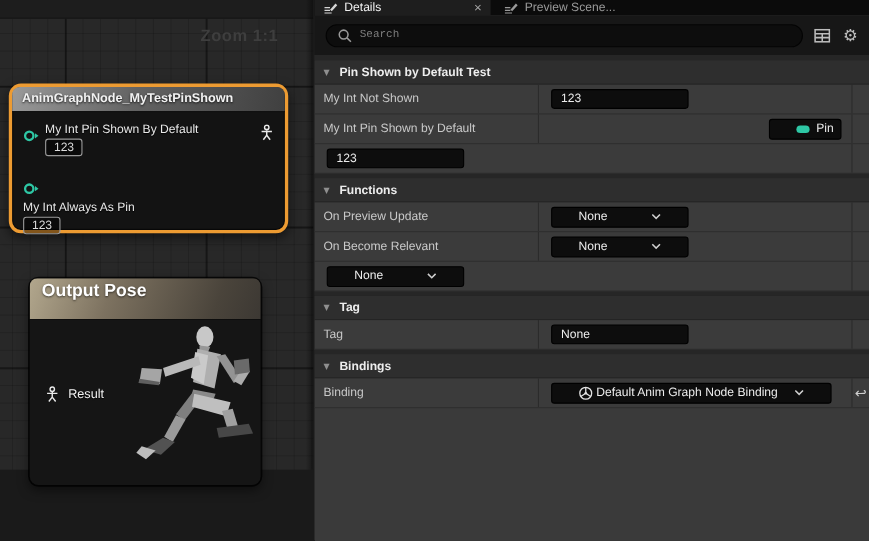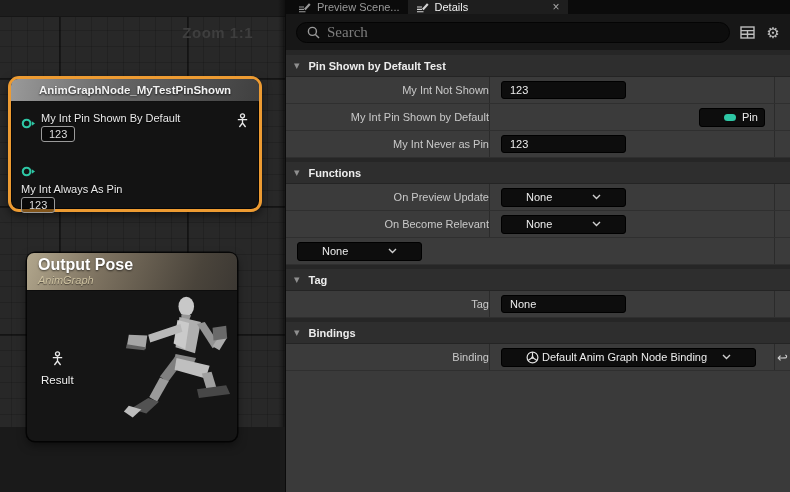--- a/index.html
+++ b/index.html
@@ -24,21 +24,21 @@
   .zoom-label { position:absolute; top:24px; right:32px; font-size:15px; font-weight:bold;
     color:#3e3e3e; letter-spacing:.5px; }
 
   
   .node1 { position:absolute; left:8px; top:76px; width:254px; height:136px;
     border:3px solid #ED9B32; border-radius:11px; background:#131313;
     box-shadow:0 0 0 1px rgba(0,0,0,.6) inset, 0 4px 10px rgba(0,0,0,.5); }
   .node1-header { height:23px; border-radius:7px 7px 0 0;
     background:linear-gradient(100deg,#9a9a9a 0%,#636363 45%,#404040 100%);
     border-bottom:1px solid #101010;
-    display:flex; align-items:center; padding-left:28px; }
+    display:flex; align-items:center; padding-left:9px; }
   .node1-title { font-size:11.5px; font-weight:bold; color:#f2f2f2;
     text-shadow:0 1px 2px rgba(0,0,0,.8); }
   .pin-row { position:absolute; left:10px; display:flex; gap:5px; align-items:flex-start; }
   .pin-icon { margin-top:5px; flex:0 0 auto; }
   .pin-lines { display:flex; flex-direction:column; gap:2px; }
   .pin-label { font-size:11px; color:#e8e8e8; text-shadow:0 1px 1px #000; }
   .pin-value { align-self:flex-start; font-size:11px; color:#dcdcdc;
     border:1px solid #9a9a9a; border-radius:3px; background:rgba(0,0,0,.45);
     padding:1px 7px; }
   .pose-out-icon { position:absolute; right:10px; top:34px; }
@@ -46,21 +46,21 @@
   
   .node2 { position:absolute; left:27px; top:253px; width:210px; height:188px;
     border-radius:8px; background:#151515;
     box-shadow:0 0 0 1.5px rgba(0,0,0,.8), 0 4px 10px rgba(0,0,0,.5); }
   .node2-header { height:38px; border-radius:7px 7px 0 0;
     background:linear-gradient(110deg,#b2a78d 0%,#7d7260 35%,#4a443b 80%,#3c3833 100%);
     border-bottom:1px solid #0d0d0d; padding:3px 0 0 11px; }
   .node2-title { font-size:16px; font-weight:bold; color:#fff; text-shadow:0 1px 2px rgba(0,0,0,.6); }
   .node2-subtitle { font-size:11px; font-style:italic; color:#cdc1a0; text-shadow:0 1px 1px rgba(0,0,0,.5); }
   .node2-body { position:relative; height:136px; overflow:hidden; }
-  .result-pin { position:absolute; left:14px; top:60px; display:flex; align-items:center; gap:8px;flex-direction:column; }
+  .result-pin { position:absolute; left:14px; top:60px; display:flex; align-items:center; gap:8px; }
   .result-label { font-size:11.5px; color:#f0f0f0; text-shadow:0 1px 1px #000; }
   .mannequin { position:absolute; right:4px; top:2px; }
   .note-bar { height:14px; background:#4D97E8; border-radius:0 0 6px 6px;
     display:flex; align-items:center; justify-content:center; }
   .note-text { font-size:10.5px; font-weight:bold; color:#fff; letter-spacing:.5px; }
 
   
   .panel { position:absolute; left:285px; top:0; width:505px; height:492px;
     background:#3a3a3a; border-left:1px solid #0b0b0b; font-size:11px; }
   .tabbar { height:14px; background:#0b0b0b; display:flex; align-items:stretch; }
@@ -68,34 +68,34 @@
   .tab.active { background:#1e1e1e; width:160px; color:#f0f0f0; }
   .tab.inactive { margin-left:4px; color:#9a9a9a; }
   .tab-label { font-size:11px; }
   .tab-close { margin-left:auto; color:#a9a9a9; font-size:12px; line-height:10px; }
 
   .searchbar { height:36px; background:#171717; display:flex; align-items:center;
     padding:0 8px 0 10px; gap:8px; }
   .search-input-wrap { flex:1; height:21px; background:#0d0d0d; border:1px solid #040404;
     border-radius:11px; display:flex; align-items:center; gap:7px; padding:0 10px; }
   .search-input { flex:1; background:transparent; border:none; outline:none;
-    color:#cfcfcf; font-size:15px; font-family:Liberation Serif, serif; }
+    color:#cfcfcf; font-size:10px; font-family:Liberation Mono, monospace; }
   .search-input::placeholder { color:#7e7e7e; }
   .iconbtn { display:flex; align-items:center; justify-content:center; width:18px; height:18px; }
   .gear-glyph { font-size:15px; color:#bdbdbd; line-height:1; }
 
   .body-scroll { background:#262626; }
   .seam { height:5px; background:#262626; }
   .cat { height:22px; background:#2e2e2e; display:flex; align-items:center; gap:9px;
     padding-left:8px; border-bottom:1px solid #242424; }
   .caret { color:#8f8f8f; font-size:11px; }
   .cat-title { font-weight:bold; color:#ededed; }
   .prow { height:27px; background:#3b3b3b; display:flex; border-bottom:1px solid #2f2f2f; }
-  .pcell-label { width:204px; display:flex; align-items:center; padding-left:22px;
-    color:#c9c9c9; border-right:1px solid #2b2b2b;justify-content:flex-end; }
+  .pcell-label { width:204px; display:flex; align-items:center; padding-left:8px;
+    color:#c9c9c9; border-right:1px solid #2b2b2b; }
   .pcell-value { flex:1; display:flex; align-items:center; padding:0 9px 0 11px; }
   .pcell-reset { width:16px; border-left:1px solid #2b2b2b; display:flex;
     align-items:center; justify-content:center; }
   .revert-glyph { color:#cfcfcf; font-size:13px; }
 
   .textbox { width:125px; height:18px; background:#0d0d0d; border:1px solid #000;
     border-radius:3px; color:#ececec; font-size:11px; font-family:inherit;
     padding:0 8px; outline:none; }
   .ddl { height:19px; background:#0d0d0d; border:1px solid #000; border-radius:3px;
     display:flex; align-items:center; color:#ececec; padding:0 24px; gap:6px; }
@@ -141,21 +141,20 @@
       </div>
       <svg class="pose-out-icon" width="13" height="15" viewBox="0 0 13 15">
         <circle cx="6.5" cy="2.8" r="2" fill="none" stroke="#e9e9e9" stroke-width="1.3"></circle>
         <path d="M1.8 6.6 H11.2 M6.5 5.3 V10 M6.5 10 L3.4 14 M6.5 10 L9.6 14" fill="none" stroke="#e9e9e9" stroke-width="1.3"></path>
       </svg>
     </div>
 
     <div class="node2">
       <div class="node2-header">
         <div class="node2-title">Output Pose</div>
-        <div class="node2-subtitle">AnimGraph</div>
       </div>
       <div class="node2-body">
         <svg class="mannequin" width="112" height="130" viewBox="0 0 115 132">
           <g opacity="0.95">
             <ellipse cx="67" cy="13" rx="8" ry="10" fill="#d2d2d2"></ellipse>
             <polygon points="62,21 72,22 70,27 62,26" fill="#9f9f9f"></polygon>
             <polygon points="60,24 82,29 76,61 56,55" fill="#b8b8b8"></polygon>
             <polygon points="58,27 70,30 66,57 54,51" fill="#d4d4d4"></polygon>
             <polygon points="61,31 63,39 30,50 28,42" fill="#c2c2c2"></polygon>
             <polygon points="8,42 27,43 25,57 6,54" fill="#adadad"></polygon>
@@ -182,34 +181,34 @@
         </div>
       </div>
     </div>
 
     <div class="canvas-shadow"></div>
   </div>
 
   <div class="panel">
 
     <div class="tabbar">
+      <div class="tab active">
+        <svg width="13" height="11" viewBox="0 0 13 11">
+          <path d="M1 9.8 H7.5 M1 7.4 H6 M1 5 H6" stroke="#d6d6d6" stroke-width="1.1"></path>
+          <path d="M6 6.8 L11 1.2 L12.6 2.7 L7.6 8.3 Z" fill="#d6d6d6"></path>
+        </svg>
+        <span class="tab-label">Details</span>
+        <span class="tab-close">×</span>
+      </div>
       <div class="tab inactive">
         <svg width="13" height="11" viewBox="0 0 13 11">
           <path d="M1 9.8 H7.5 M1 7.4 H6 M1 5 H6" stroke="#9a9a9a" stroke-width="1.1"></path>
           <path d="M6 6.8 L11 1.2 L12.6 2.7 L7.6 8.3 Z" fill="#9a9a9a"></path>
         </svg>
         <span class="tab-label">Preview Scene...</span>
-      </div>
-      <div class="tab active">
-        <svg width="13" height="11" viewBox="0 0 13 11">
-          <path d="M1 9.8 H7.5 M1 7.4 H6 M1 5 H6" stroke="#d6d6d6" stroke-width="1.1"></path>
-          <path d="M6 6.8 L11 1.2 L12.6 2.7 L7.6 8.3 Z" fill="#d6d6d6"></path>
-        </svg>
-        <span class="tab-label">Details</span>
-        <span class="tab-close">×</span>
       </div>
     </div>
 
     <div class="searchbar">
       <div class="search-input-wrap">
         <svg width="13" height="13" viewBox="0 0 13 13">
           <circle cx="5.4" cy="5.4" r="4" fill="none" stroke="#9a9a9a" stroke-width="1.4"></circle>
           <path d="M8.4 8.4 L12 12" stroke="#9a9a9a" stroke-width="1.4"></path>
         </svg>
         <input class="search-input" placeholder="Search" style="">
@@ -250,23 +249,20 @@
             <span class="teal-pill"></span>
             <span class="ddl-text">Pin</span>
             <svg width="9" height="6" viewBox="0 0 9 6">
                 <path d="M1 1 L4.5 4.5 L8 1" fill="none" stroke="#cfcfcf" stroke-width="1.4"></path>
               </svg>
           </div>
         </div>
         <div class="pcell-reset"></div>
       </div>
       <div class="prow">
-        <div class="pcell-label">
-            <span>My Int Never as Pin</span>
-          </div>
         <div class="pcell-value">
           <input class="textbox" value="123" style="">
         </div>
         <div class="pcell-reset"></div>
       </div>
 
       <div class="seam" style="height:4px;"></div>
 
       <div class="cat">
         <span class="caret">▾</span>

